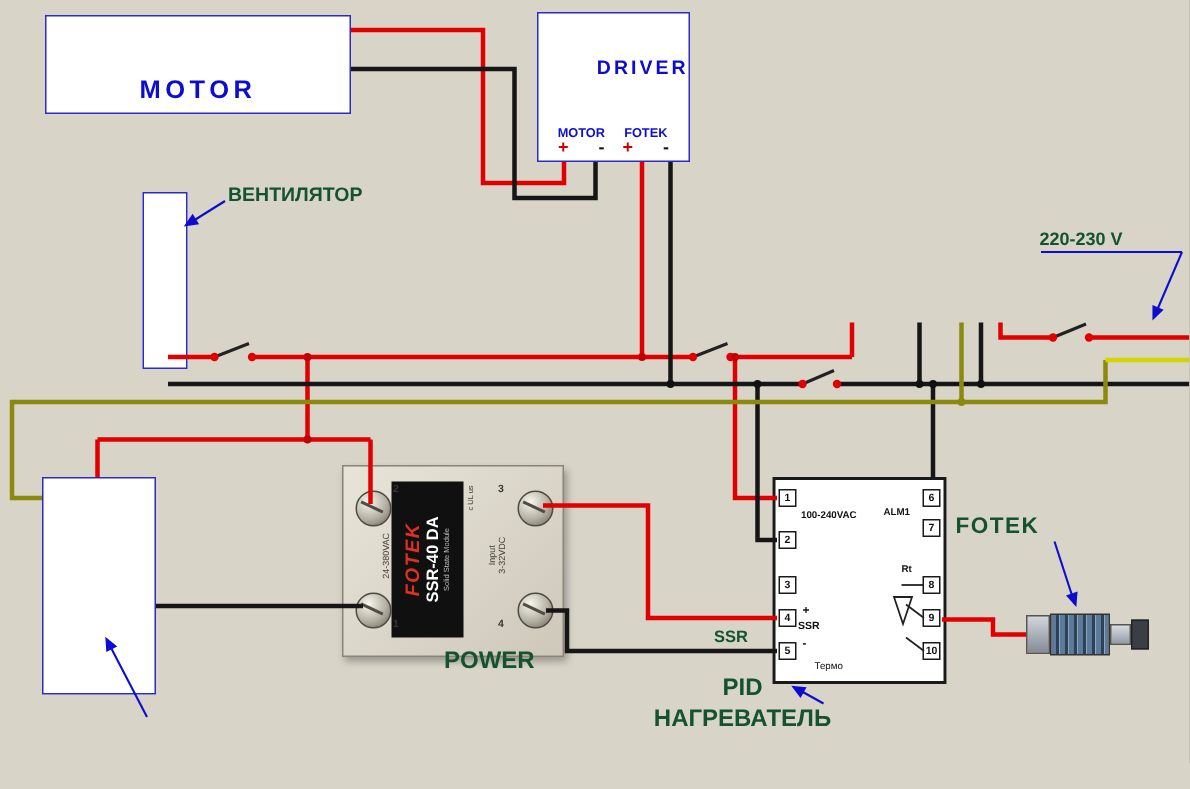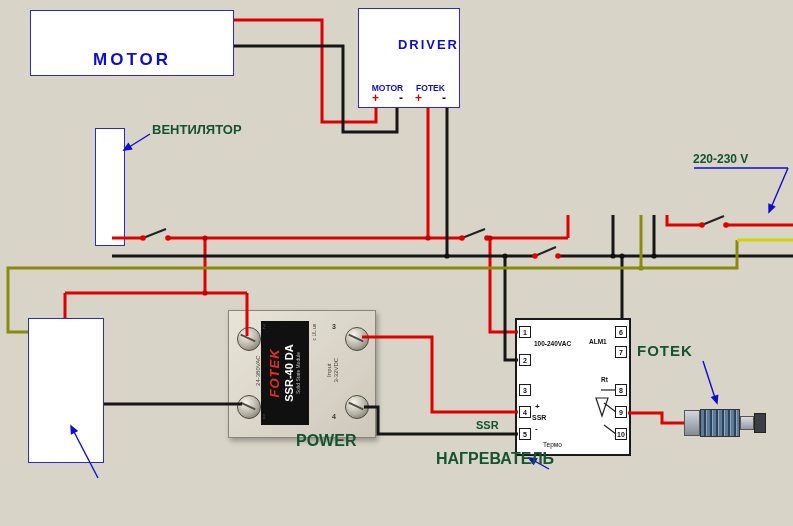--- a/index.html
+++ b/index.html
@@ -133,20 +133,21 @@
     <div class="pterm" style="right:2px;top:108px;">10</div>
     <span class="ptxt" style="left:17px;top:20px;font-size:6.5px;font-weight:bold;">100-240VAC</span>
     <span class="ptxt" style="left:72px;top:18px;font-size:6.5px;font-weight:bold;">ALM1</span>
     <span class="ptxt" style="left:18px;top:82px;font-size:8px;font-weight:bold;">+</span>
     <span class="ptxt" style="left:15px;top:94px;font-size:7px;font-weight:bold;">SSR</span>
     <span class="ptxt" style="left:18px;top:104px;font-size:8px;font-weight:bold;">-</span>
     <span class="ptxt" style="left:84px;top:56px;font-size:6.5px;font-weight:bold;">Rt</span>
     <span class="ptxt" style="left:26px;top:121px;font-size:6.5px;">Термо</span>
   </div>
   <div class="lbl" style="left:420px;top:448px;width:150px;text-align:center;font-size:16px;line-height:21px;">
+    <div>PID</div>
     <div>НАГРЕВАТЕЛЬ</div>
   </div>
   <div class="lbl" style="left:476px;top:419px;font-size:11px;">SSR</div>
 
   <div class="tc" id="tc-hex"></div>
   <div class="tc" id="tc-rib"></div>
   <div class="tc" id="tc-shaft"></div>
   <div class="tc" id="tc-tip"></div>
   <div class="lbl" style="left:637px;top:342px;font-size:15px;letter-spacing:1px;">FOTEK</div>
 

